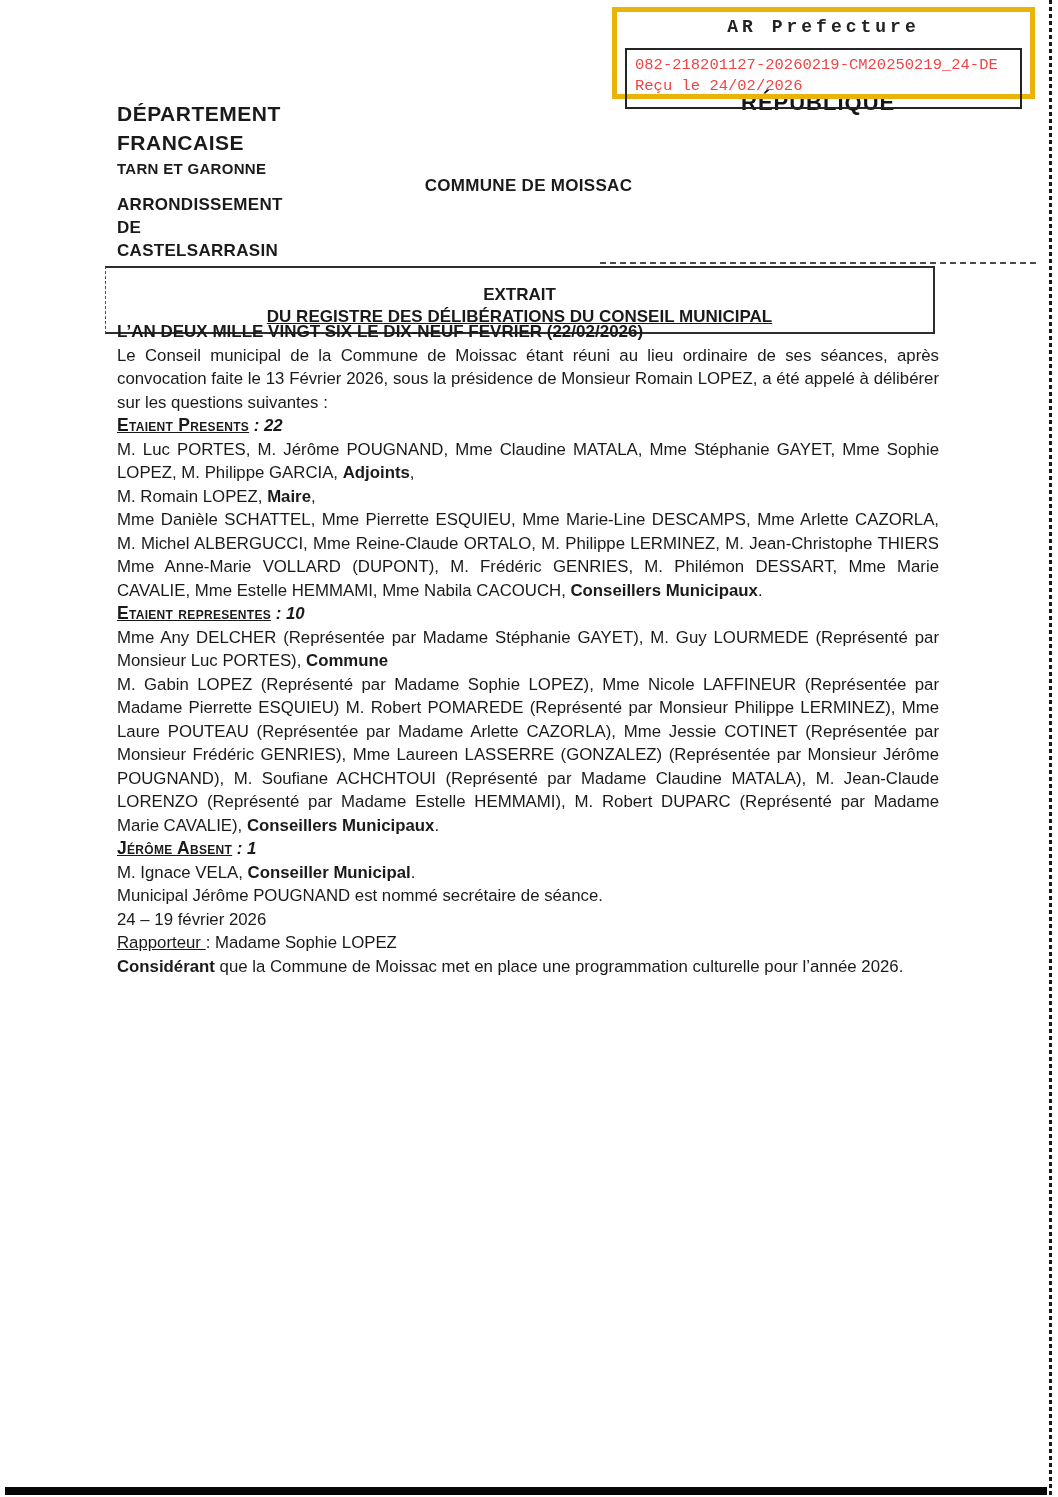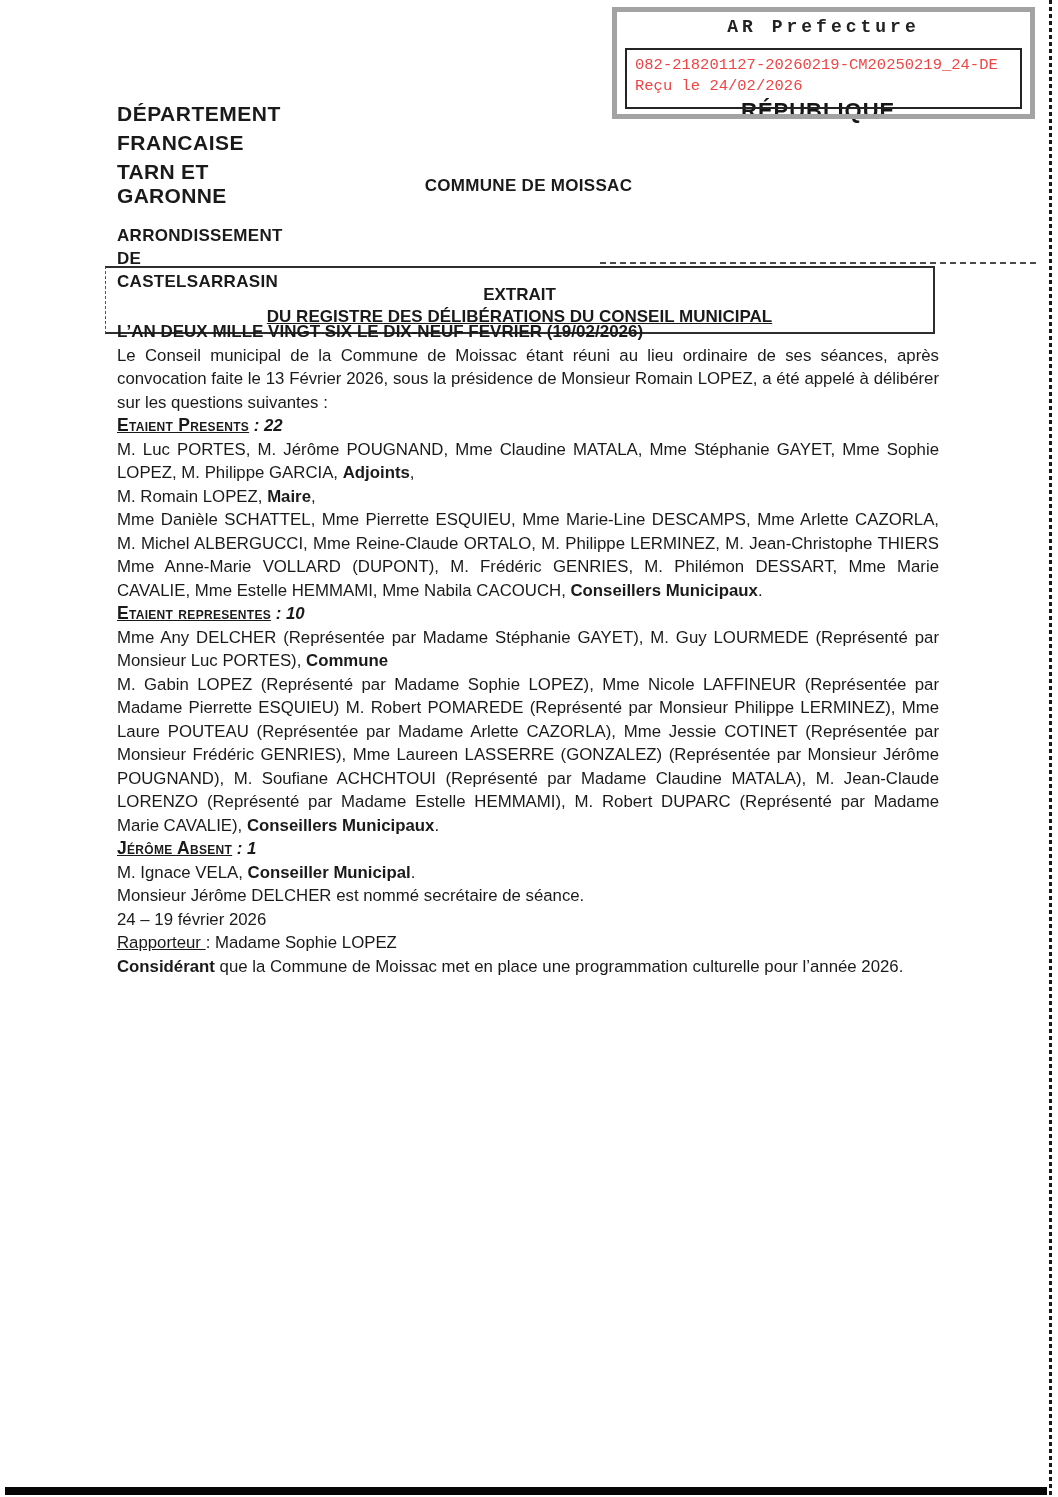--- a/index.html
+++ b/index.html
@@ -18,42 +18,42 @@
   }
   .bottom-bar{
     position:absolute;left:5px;right:11px;bottom:2px;height:8px;background:#060606;
   }
   .top-dash{
     position:absolute;left:600px;top:262px;width:436px;height:0;
     border-top:2px dashed #4a4a4a;
   }
   
   .republique{
-    position:absolute;left:741px;top:98px;
+    position:absolute;left:741px;top:90px;
     font-size:22px;font-weight:bold;letter-spacing:1px;color:#151515;
   }
   .stamp{
-    position:absolute;left:612px;top:7px;width:423px;height:112px;
-    border:5px solid #a3a3a3;box-sizing:border-box;background:transparent;z-index:5;
+    position:absolute;left:612px;top:7px;width:423px;height:92px;
+    border:5px solid #eab308;box-sizing:border-box;background:transparent;z-index:5;
   }
   .stamp-title{
     font-family:"Liberation Mono",monospace;
     font-weight:bold;font-size:18px;letter-spacing:4px;
     text-align:center;margin-top:5px;color:#222;
   }
   .stamp-inner{
     position:absolute;left:8px;right:8px;top:36px;height:61px;
     border:2px solid #242424;box-sizing:border-box;
     font-family:"Liberation Mono",monospace;font-size:15.5px;line-height:21px;
     padding:5px 0 0 8px;color:#ef4444;background:transparent;
   }
   
   .hdr-left{position:absolute;left:117px;top:99px;width:200px;}
   .dep{font-size:21px;font-weight:bold;line-height:29px;letter-spacing:0.5px;}
-  .tarn{font-size:21px;font-weight:bold;margin-top:3px;letter-spacing:0.3px;}
+  .tarn{font-size:15px;font-weight:bold;margin-top:3px;letter-spacing:0.3px;}
   .arr{font-size:17px;font-weight:bold;margin-top:16px;text-align:left;width:196px;line-height:23px;letter-spacing:0.3px;}
   .commune{
     position:absolute;left:117px;top:176px;width:823px;text-align:center;
     font-weight:bold;font-size:17px;letter-spacing:0.3px;
   }
   
   .title-box{
     position:absolute;left:105px;top:266px;width:830px;box-sizing:border-box;
     border:2px solid #2e2e2e;border-left:1px dashed #555;
     text-align:center;font-weight:bold;font-size:17px;line-height:22px;
@@ -120,36 +120,36 @@
 
   <div class="commune">COMMUNE DE MOISSAC</div>
 
   <div class="title-box">
     <div>EXTRAIT</div>
     <div class="u">DU REGISTRE DES DÉLIBÉRATIONS DU CONSEIL MUNICIPAL</div>
   </div>
 
   <div class="body-flow">
 
-    <p class="date-line">L’AN DEUX MILLE VINGT SIX LE DIX-NEUF FEVRIER (19/02/2026)</p>
+    <p class="date-line">L’AN DEUX MILLE VINGT SIX LE DIX-NEUF FEVRIER (22/02/2026)</p>
     <p class="just">Le Conseil municipal de la Commune de Moissac étant réuni au lieu ordinaire de ses séances, après convocation faite le 13 Février 2026, sous la présidence de Monsieur Romain LOPEZ, a été appelé à délibérer sur les questions suivantes :</p>
 
     <p class="att-head"><span class="att-label">Etaient Presents</span><span class="att-count"> : 22</span></p>
     <p class="just"><span>M. Luc PORTES, M. Jérôme POUGNAND, Mme Claudine MATALA, Mme Stéphanie GAYET, Mme Sophie LOPEZ, M. Philippe GARCIA, </span><span class="b">Adjoints</span><span>,</span></p>
     <p class="just"><span>M. Romain LOPEZ, </span><span class="b">Maire</span><span>,</span></p>
     <p class="just"><span>Mme Danièle SCHATTEL, Mme Pierrette ESQUIEU, Mme Marie-Line DESCAMPS, Mme Arlette CAZORLA, M. Michel ALBERGUCCI, Mme Reine-Claude ORTALO, M. Philippe LERMINEZ, M. Jean-Christophe THIERS Mme Anne-Marie VOLLARD (DUPONT), M. Frédéric GENRIES, M. Philémon DESSART, Mme Marie CAVALIE, Mme Estelle HEMMAMI, Mme Nabila CACOUCH, </span><span class="b">Conseillers Municipaux</span><span>.</span></p>
 
     <p class="att-head"><span class="att-label">Etaient representes</span><span class="att-count"> : 10</span></p>
     <p class="just"><span>Mme Any DELCHER (Représentée par Madame Stéphanie GAYET), M. Guy LOURMEDE (Représenté par Monsieur Luc PORTES), </span><span class="b">Commune</span></p>
     <p class="just"><span>M. Gabin LOPEZ (Représenté par Madame Sophie LOPEZ), Mme Nicole LAFFINEUR (Représentée par Madame Pierrette ESQUIEU) M. Robert POMAREDE (Représenté par Monsieur Philippe LERMINEZ), Mme Laure POUTEAU (Représentée par Madame Arlette CAZORLA), Mme Jessie COTINET (Représentée par Monsieur Frédéric GENRIES), Mme Laureen LASSERRE (GONZALEZ) (Représentée par Monsieur Jérôme POUGNAND), M. Soufiane ACHCHTOUI (Représenté par Madame Claudine MATALA), M. Jean-Claude LORENZO (Représenté par Madame Estelle HEMMAMI), M. Robert DUPARC (Représenté par Madame Marie CAVALIE), </span><span class="b">Conseillers Municipaux</span><span>.</span></p>
 
     <p class="att-head"><span class="att-label">Jérôme Absent</span><span class="att-count"> : 1</span></p>
     <p><span>M. Ignace VELA, </span><span class="b">Conseiller Municipal</span><span>.</span></p>
 
-    <p class="secretary">Monsieur Jérôme DELCHER est nommé secrétaire de séance.</p>
+    <p class="secretary">Municipal Jérôme POUGNAND est nommé secrétaire de séance.</p>
 
     <p class="ref-line">24 – 19 février 2026</p>
 
 
     <p class="rapporteur"><span class="rap-label">Rapporteur </span><span class="rap-value">: Madame Sophie LOPEZ</span></p>
 
     <p class="considerant just"><span class="b">Considérant</span><span> que la Commune de Moissac met en place une programmation culturelle pour l’année 2026.</span></p>
 
   </div>
 

